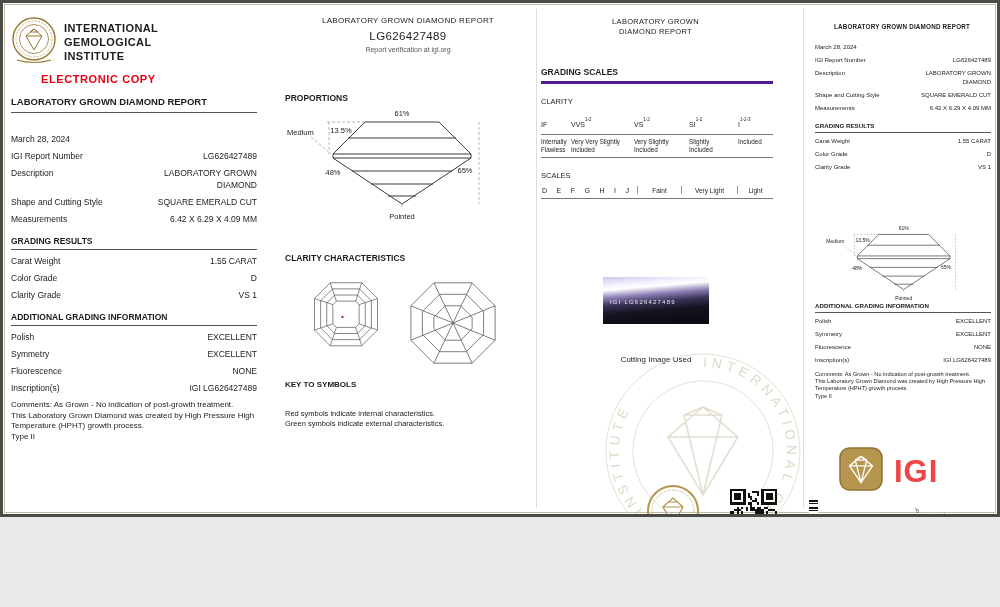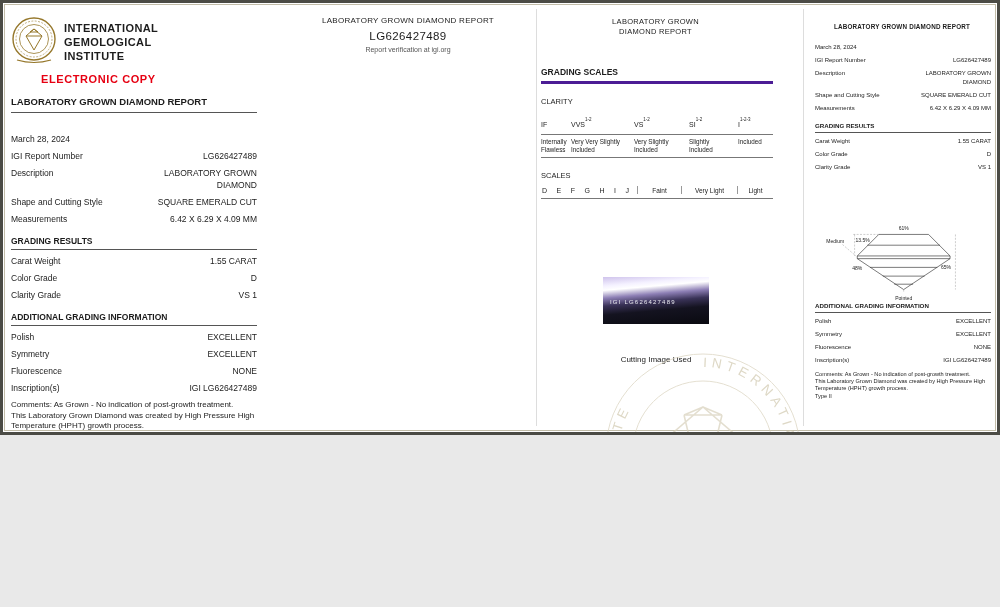--- a/index.html
+++ b/index.html
@@ -1,16 +1,16 @@
 <!DOCTYPE html>
 <html><head>
 <meta charset="utf-8">
 <style>
   html,body{margin:0;padding:0;background:#e9e9e9;}
-  .page{position:relative;width:1000px;height:435px;background:#fff;margin:0 auto;
+  .page{position:relative;width:1000px;height:517px;background:#fff;margin:0 auto;
         font-family:"Liberation Sans",sans-serif;color:#1c1c1c;overflow:hidden;
         box-sizing:border-box;border:3px solid #4b4b45;
         box-shadow:inset 0 0 0 1px #fff, inset 0 0 0 2px #c2bda9;}
   .page *{box-sizing:border-box;}
   .fold{position:absolute;top:6px;bottom:6px;width:1px;background:#ddd;}
 
   
   .lp{position:absolute;left:8px;top:12px;width:246px;font-size:8.5px;line-height:12px;}
   .brand{display:flex;gap:7px;align-items:center;}
   .brand-name div{font-weight:bold;font-size:11px;line-height:14px;letter-spacing:.4px;}
@@ -178,22 +178,75 @@
       <div>Type II</div>
     </div>
   </div>
 
   <div class="center-head">
     <div class="t">LABORATORY GROWN DIAMOND REPORT</div>
     <div class="n">LG626427489</div>
     <div class="v">Report verification at igi.org</div>
   </div>
 
-
-
+  <div class="props-block">
+    <div class="pt">PROPORTIONS</div>
+    <div class="props-large">
+  <svg viewBox="0 0 232 118">
+    <g stroke="#3a3a3a" stroke-width="1" fill="none">
+      <path d="M80,17 L154,17 M80,17 L48,49 M154,17 L186,49 M63,33 L171,33"></path>
+      <path d="M48,49 L186,49 M48,53 L186,53 M48,49 L48,53 M186,49 L186,53"></path>
+      <path d="M48,53 L117,99 L186,53 M67,66 L167,66 M86,79 L148,79 M103,91 L131,91"></path>
+    </g>
+    <g stroke="#999" stroke-width="0.7" stroke-dasharray="3,2" fill="none">
+      <path d="M80,17 L40,17 M44,17 L44,49 M26,32 L46,49 M194,17 L194,99 M117,99 L117,104"></path>
+    </g>
+    <g font-size="7.5" fill="#1c1c1c">
+      <text x="117" y="11" text-anchor="middle">61%</text>
+      <text x="56" y="28" text-anchor="middle">13.5%</text>
+      <text x="2" y="30" text-anchor="start">Medium</text>
+      <text x="48" y="70" text-anchor="middle">48%</text>
+      <text x="180" y="68" text-anchor="middle">65%</text>
+      <text x="117" y="114" text-anchor="middle">Pointed</text>
+    </g>
+  </svg>
+</div>
+  </div>
+
+  <div class="cchar">
+    <div class="pt">CLARITY CHARACTERISTICS</div>
+    <div class="cdiagrams">
+      <svg viewBox="0 0 80 92" width="70" height="81">
+        <g stroke="#555" stroke-width=".8" fill="none">
+          <path d="M22,4 L58,4 L76,22 L76,58 L58,76 L22,76 L4,58 L4,22 Z"></path>
+          <path d="M24.5,11 L55.5,11 L69,24.5 L69,55.5 L55.5,69 L24.5,69 L11,55.5 L11,24.5 Z"></path>
+          <path d="M27,18 L53,18 L62,27 L62,53 L53,62 L27,62 L18,53 L18,27 Z"></path>
+          <path d="M29,25 L51,25 L55,29 L55,51 L51,55 L29,55 L25,51 L25,29 Z"></path>
+          <path d="M22,4 L29,25 M58,4 L51,25 M76,22 L55,29 M76,58 L55,51 M58,76 L51,55 M22,76 L29,55 M4,58 L25,51 M4,22 L25,29"></path>
+        </g>
+        <circle cx="36" cy="43" r="1.4" fill="#c0392b"></circle>
+      </svg>
+      <svg viewBox="0 0 96 92" width="92" height="88">
+        <g stroke="#555" stroke-width=".8" fill="none">
+          <path d="M28,4 L68,4 L92,28 L92,64 L68,88 L28,88 L4,64 L4,28 Z"></path>
+          <path d="M34,16 L62,16 L80,34 L80,58 L62,76 L34,76 L16,58 L16,34 Z"></path>
+          <path d="M40,28 L56,28 L68,40 L68,52 L56,64 L40,64 L28,52 L28,40 Z"></path>
+          <path d="M28,4 L48,46 M68,4 L48,46 M92,28 L48,46 M92,64 L48,46 M68,88 L48,46 M28,88 L48,46 M4,64 L48,46 M4,28 L48,46"></path>
+        </g>
+      </svg>
+    </div>
+  </div>
+
+  <div class="keysym">
+    <div class="pt">KEY TO SYMBOLS</div>
+    <div class="kl">
+      <div>Red symbols indicate internal characteristics.</div>
+      <div>Green symbols indicate external characteristics.</div>
+    </div>
+  </div>
 
   <div class="url">www.igi.org</div>
 
   <div class="ghead">
     <div>LABORATORY GROWN</div>
     <div>DIAMOND REPORT</div>
   </div>
 
   <div class="gscales">
     <div class="gs-title">GRADING SCALES</div>

